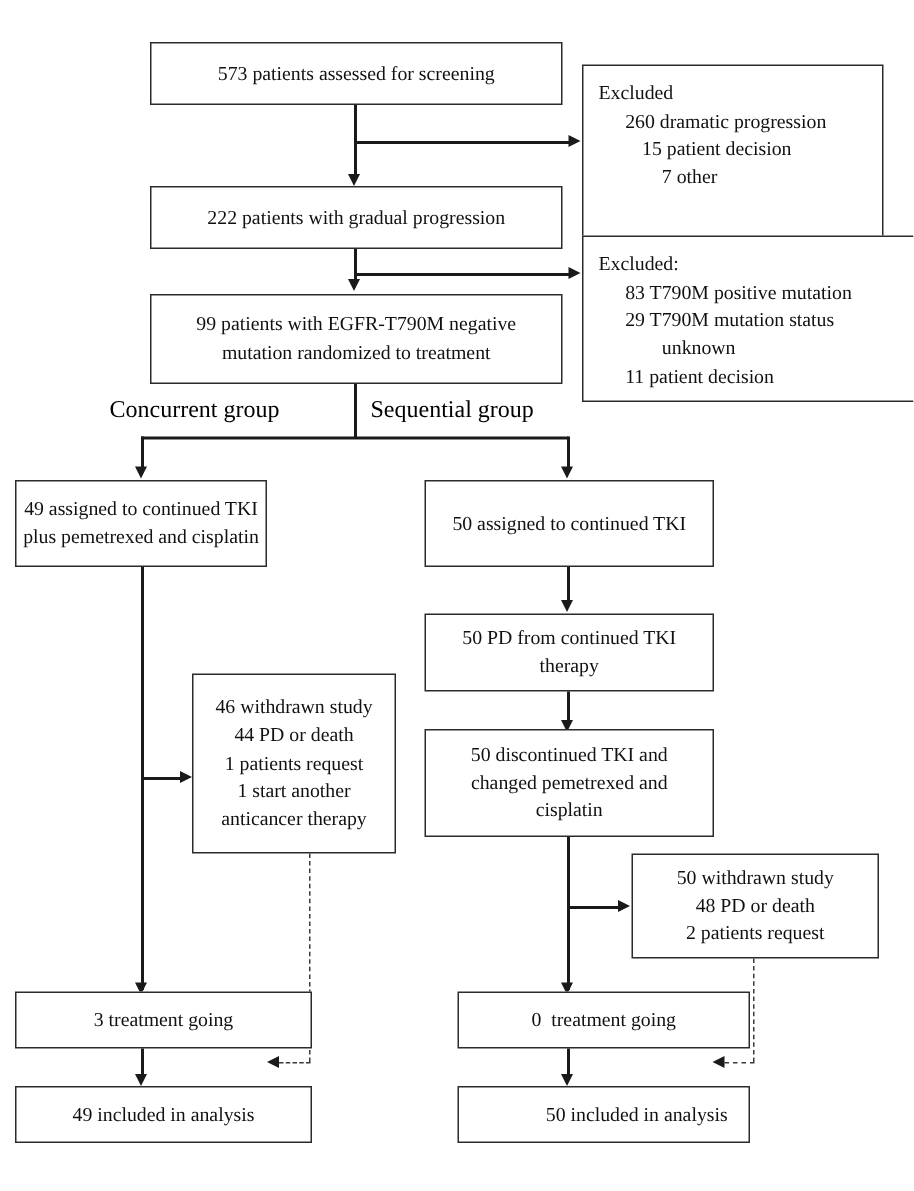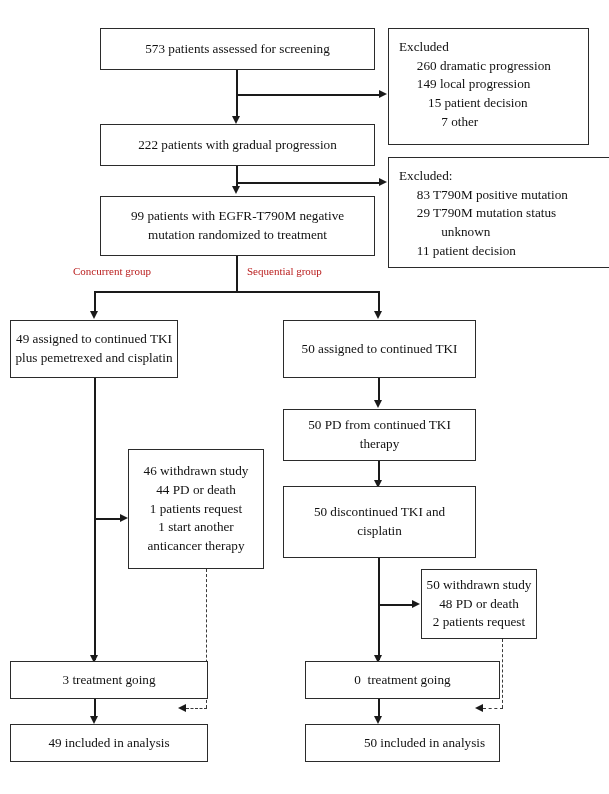--- a/index.html
+++ b/index.html
@@ -35,22 +35,22 @@
     text-align: left;
     justify-content: flex-start;
     padding: 9px 10px;
   }
   .box .ln { display: block; white-space: pre; }
   .ind1 { padding-left: 1.35em; }
   .ind2 { padding-left: 2.2em; }
   .ind3 { padding-left: 3.2em; }
   .label-text {
     position: absolute;
-    font-size: 11px;
-    color: #b91c1c;
+    font-size: 16px;
+    color: #000000;
     white-space: nowrap;
   }
   
   .vline {
     position: absolute;
     background: #1a1a1a;
     width: 1.6px;
   }
   .hline {
     position: absolute;
@@ -84,24 +84,23 @@
 </style>
 </head>
 <body>
 
 <div id="flow-root">
 
   <div class="box" style="left:100px; top:28px; width:275px; height:42px;">
     <span class="ln">573 patients assessed for screening</span>
   </div>
 
-  <div class="box left-align" style="left:388px; top:28px; width:201px; height:117px;">
+  <div class="box left-align" style="left:388px; top:43px; width:201px; height:117px;">
     <span class="ln">Excluded</span>
     <span class="ln ind1">260 dramatic progression</span>
-    <span class="ln ind1">149 local progression</span>
     <span class="ln ind2">15 patient decision</span>
     <span class="ln ind3">7 other</span>
   </div>
 
   <div class="vline" style="left:236px; top:70px; height:48px;"></div>
   <div class="arrow-down" style="left:232px; top:116px;"></div>
   <div class="hline" style="left:236px; top:94px; width:144px;"></div>
   <div class="arrow-right" style="left:379px; top:90px;"></div>
 
   <div class="box" style="left:100px; top:124px; width:275px; height:42px;align-items:center;">
@@ -183,30 +182,31 @@
   <div class="box" style="left:283px; top:409px; width:193px; height:52px;">
     <span class="ln">50 PD from continued TKI</span>
     <span class="ln">therapy</span>
   </div>
 
   <div class="vline" style="left:378px; top:461px; height:22px;"></div>
   <div class="arrow-down" style="left:374px; top:480px;"></div>
 
   <div class="box" style="left:283px; top:486px; width:193px; height:72px;">
     <span class="ln">50 discontinued TKI and</span>
+    <span class="ln">changed pemetrexed and</span>
     <span class="ln">cisplatin</span>
   </div>
 
   <div class="vline" style="left:378px; top:558px; height:102px;"></div>
   <div class="arrow-down" style="left:374px; top:655px;"></div>
 
   <div class="hline" style="left:378px; top:604px; width:35px;"></div>
   <div class="arrow-right" style="left:412px; top:600px;"></div>
 
-  <div class="box" style="left:421px; top:569px; width:116px; height:70px;">
+  <div class="box" style="left:421px; top:569px; width:165px; height:70px;">
     <span class="ln">50 withdrawn study</span>
     <span class="ln">48 PD or death</span>
     <span class="ln">2 patients request</span>
   </div>
 
   <div class="dash-v" style="left:502px; top:639px; height:69px;"></div>
   <div class="dash-h" style="left:483px; top:708px; width:20px;"></div>
   <div class="arrow-right" style="left:475px; top:704px; transform:rotate(180deg);"></div>
 
   <div class="box" style="left:305px; top:661px; width:195px; height:38px;">

